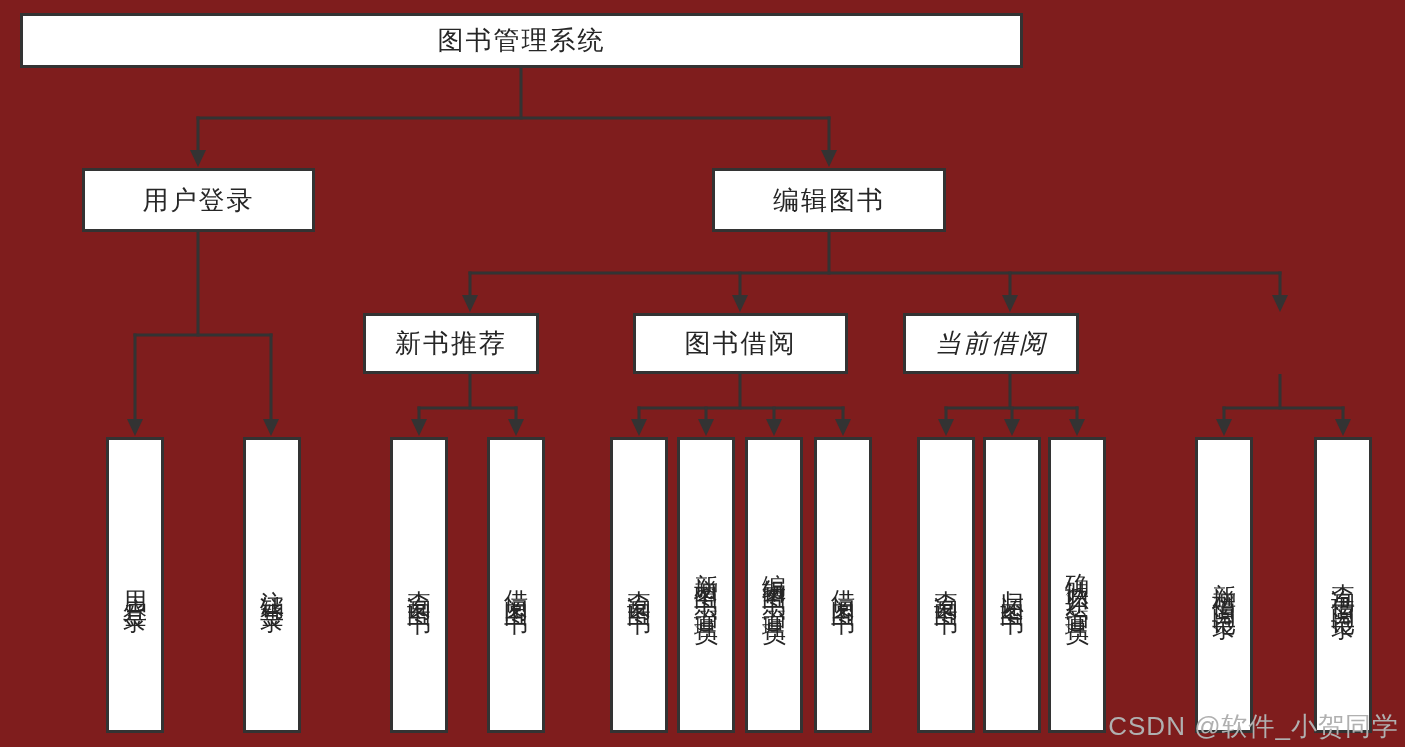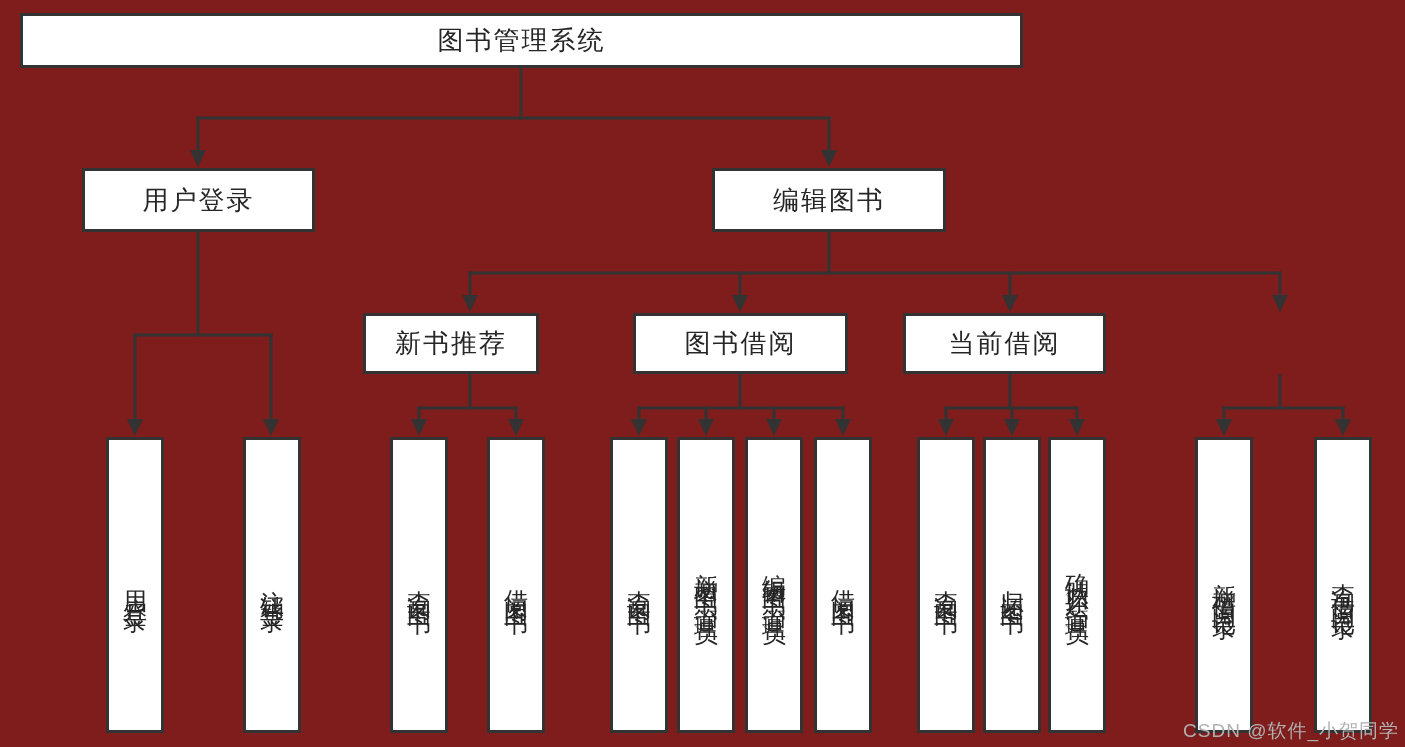--- a/index.html
+++ b/index.html
@@ -35,21 +35,21 @@
   .leaf .vtext {
     writing-mode: vertical-rl;
     letter-spacing: 7px;
     line-height: 1;
     white-space: nowrap;
   }
   #watermark {
     position: absolute;
     right: 6px;
     bottom: 3px;
-    font-size: 19px;
+    font-size: 26px;
     color: #b0b0b0;
     z-index: 5;
     letter-spacing: 1px;
   }
 </style>
 </head>
 <body>
 
 <div id="stage">
 
@@ -130,21 +130,21 @@
   <div class="node lvl2" style="left:712px; width:234px;">
     <span>编辑图书</span>
   </div>
 
   <div class="node lvl3" style="left:363px; width:176px;">
     <span>新书推荐</span>
   </div>
   <div class="node lvl3" style="left:633px; width:215px;">
     <span>图书借阅</span>
   </div>
-  <div class="node lvl3" style="left:903px; width:203px;">
+  <div class="node lvl3" style="left:903px; width:176px;font-style:italic;">
     <span>当前借阅</span>
   </div>
 
   <div class="node leaf" style="left:106px;">
     <span class="vtext">用户登录</span>
   </div>
   <div class="node leaf" style="left:243px;">
     <span class="vtext">注销登录</span>
   </div>
 

